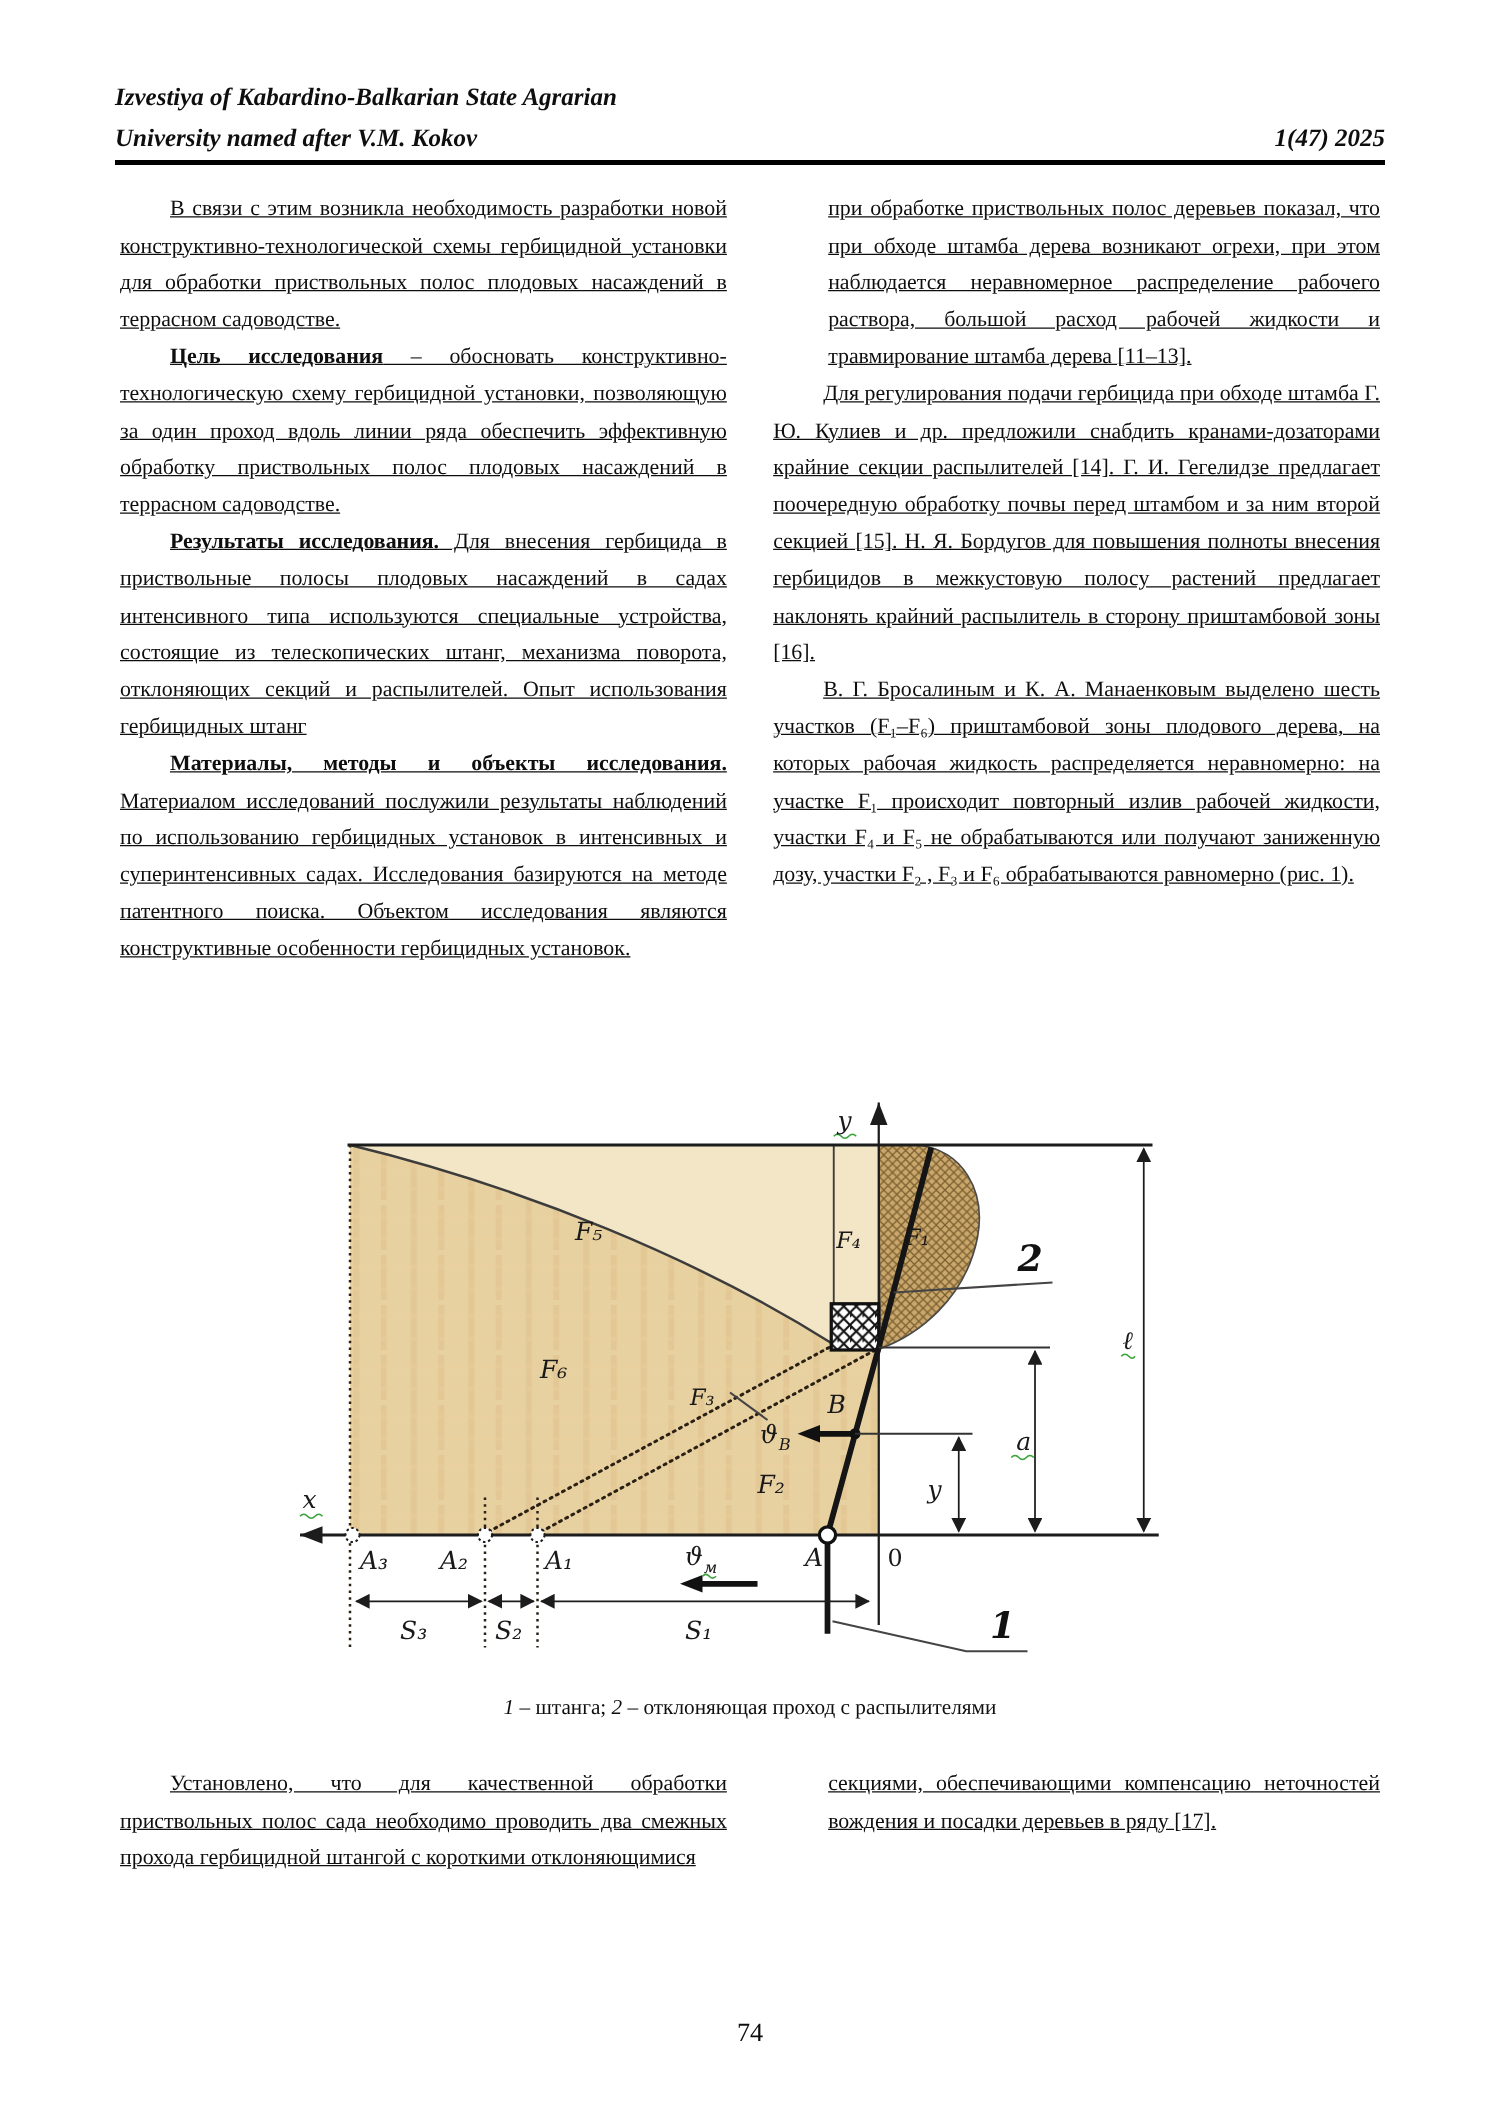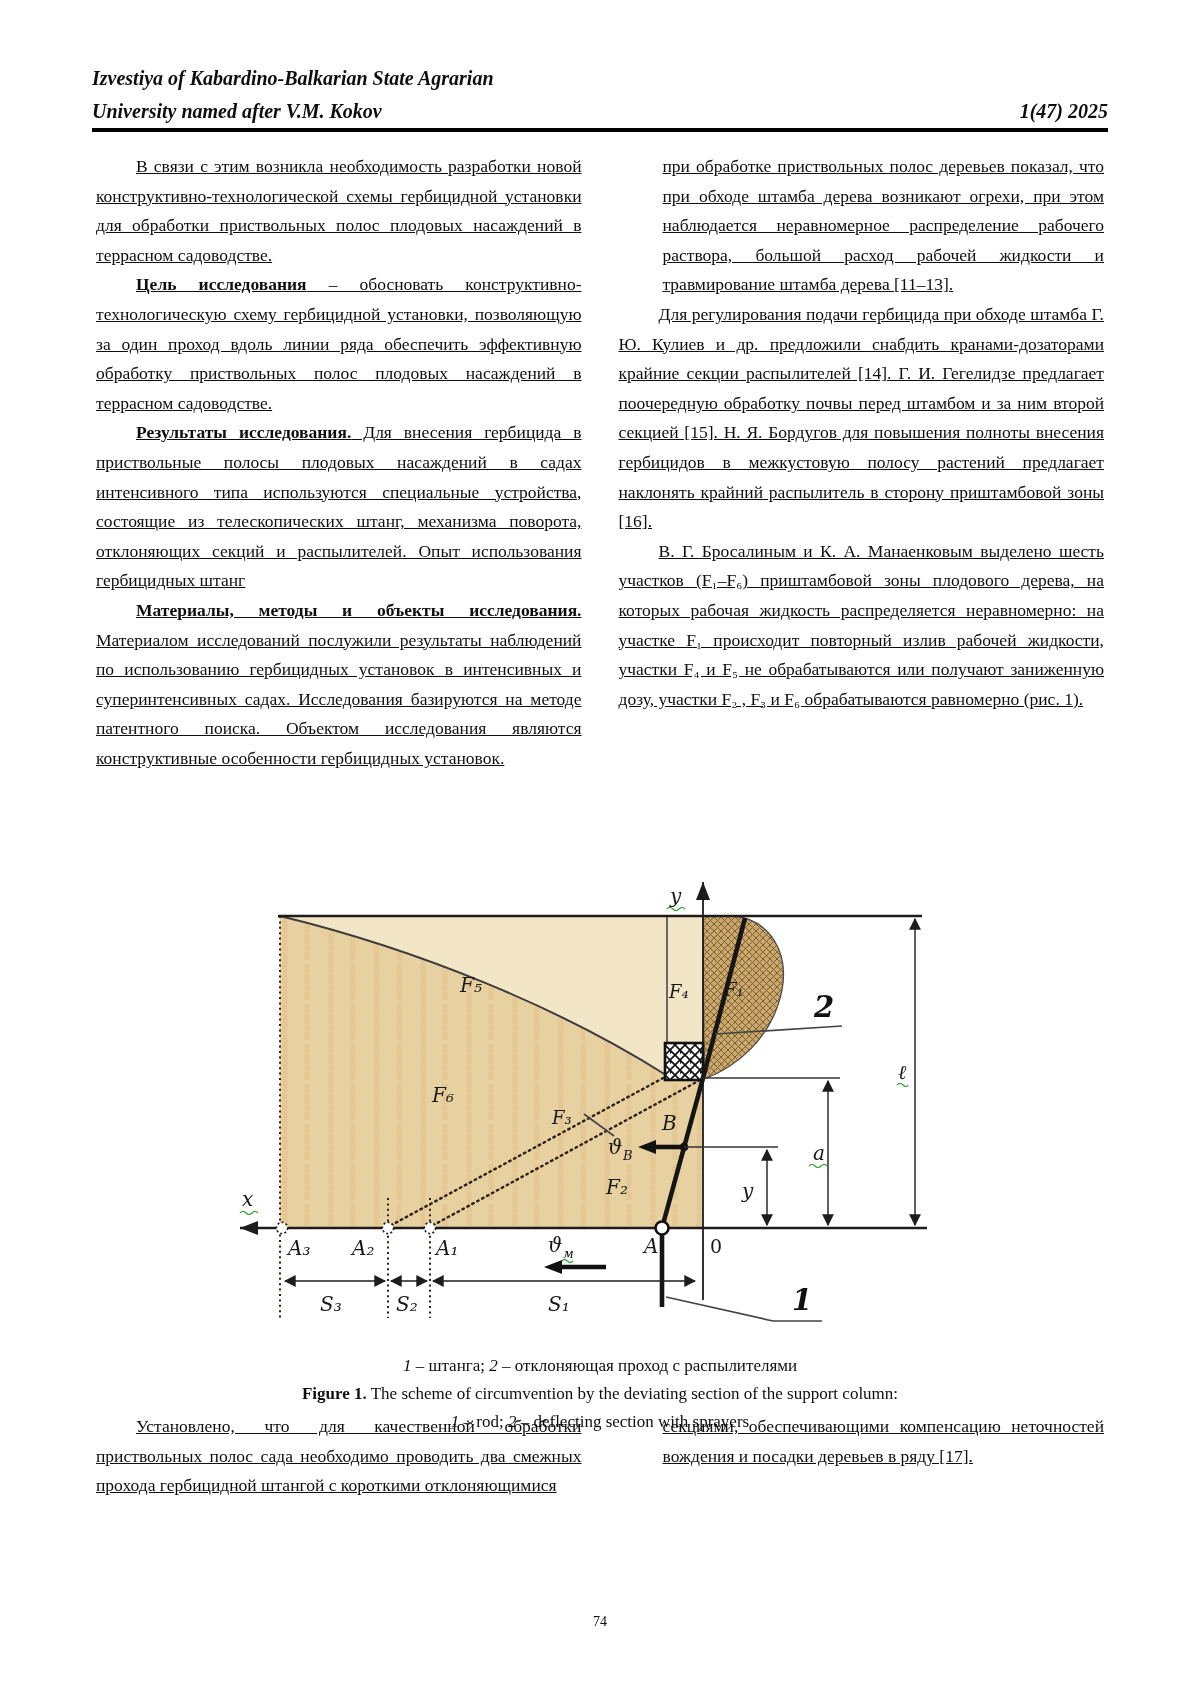--- a/index.html
+++ b/index.html
@@ -17,21 +17,21 @@
   .cols-bottom{top:1412px;}
   .col{flex:1;text-align:justify;font-size:17.5px;line-height:29.6px;}
   .col p{margin:0;text-indent:40px;}
   .col p.noindent{text-indent:0;margin-left:44px;}
   .lead{font-weight:bold;}
   .figwrap{position:absolute;left:230px;top:850px;width:710px;height:480px;}
   .caption{position:absolute;top:1352px;left:60px;right:60px;text-align:center;
     font-size:17px;line-height:28px;}
   .cap-bold{font-weight:bold;}
   .cap-num{font-style:italic;}
-  .pagenum{position:absolute;top:1614px;left:0;width:100%;text-align:center;font-size:14px;}
+  .pagenum{position:absolute;top:1614px;left:0;width:100%;text-align:center;font-size:21px;}
   
   .flbl{font-family:"DejaVu Serif",serif;font-style:italic;font-size:20px;fill:#191919;}
   .flbl-sm{font-family:"DejaVu Serif",serif;font-style:italic;font-size:18px;fill:#191919;}
   .fsub{font-family:"DejaVu Serif",serif;font-style:italic;font-size:13px;fill:#191919;}
   .fup{font-family:"DejaVu Serif",serif;font-size:19px;fill:#191919;}
   .fnum{font-family:"DejaVu Serif",serif;font-style:italic;font-weight:bold;font-size:29px;fill:#111;}
 </style>
 </head>
 <body>
 
@@ -183,22 +183,20 @@
     <text x="563" y="1258" class="fsub">м</text>
 
     <text x="824" y="1017" text-anchor="middle" class="fnum">2</text>
     <text x="802" y="1310" text-anchor="middle" class="fnum">1</text>
   </g>
 </svg>
 </div>
 
 <div class="caption">
   <div><span class="cap-num">1</span><span> – штанга; </span><span class="cap-num">2</span><span> – отклоняющая проход с распылителями</span></div>
-  <div><span class="cap-bold">Figure 1.</span><span> The scheme of circumvention by the deviating section of the support column:</span></div>
-  <div><span class="cap-num">1</span><span> – rod; </span><span class="cap-num">2</span><span> – deflecting section with sprayers</span></div>
 </div>
 
 <div class="cols cols-bottom">
   <div class="col">
     <p><span>Установлено, что для качественной обработки приствольных полос сада необходимо проводить два смежных прохода гербицидной штангой с короткими отклоняющимися</span></p>
   </div>
   <div class="col">
     <p class="noindent"><span>секциями, обеспечивающими компенсацию неточностей вождения и посадки деревьев в ряду [17].</span></p>
   </div>
 </div>

